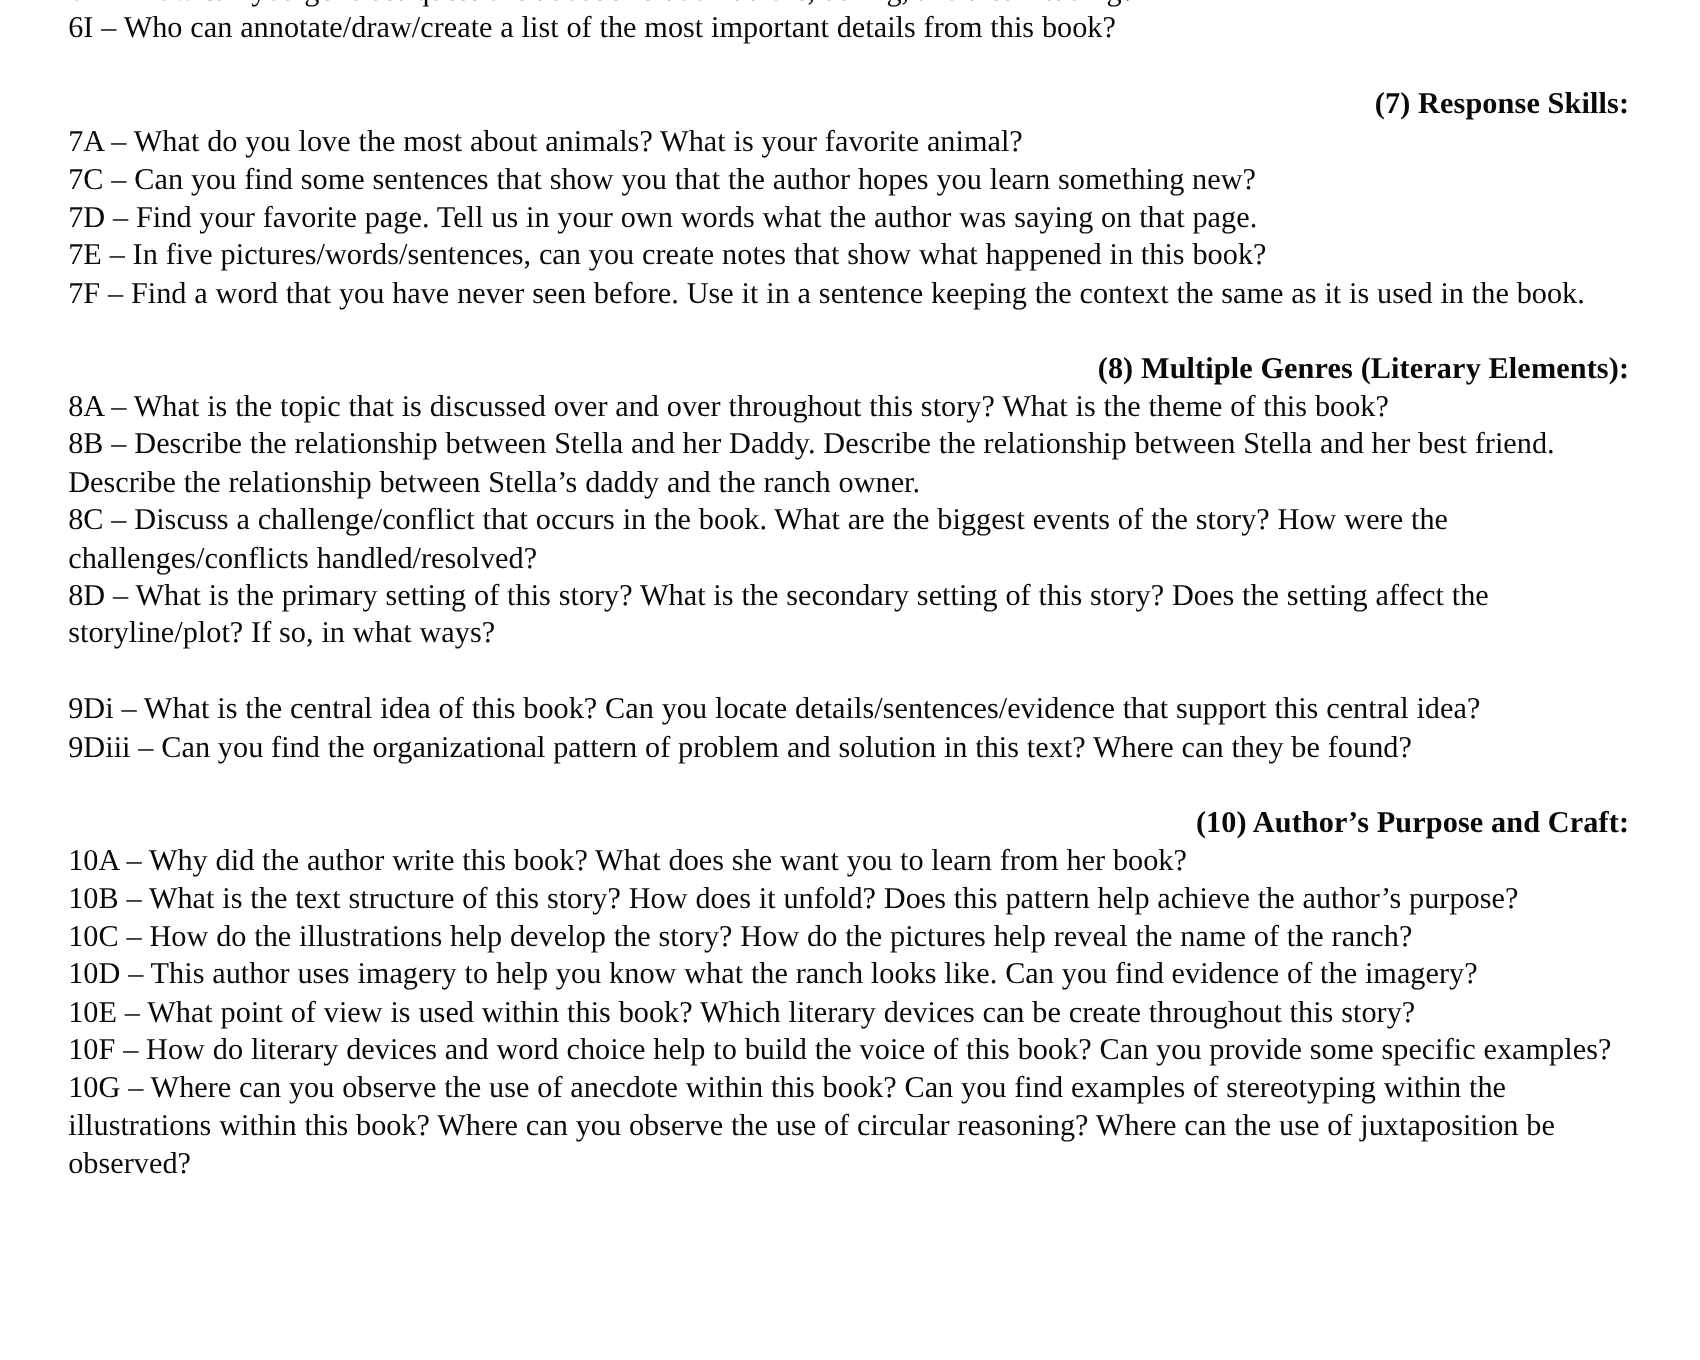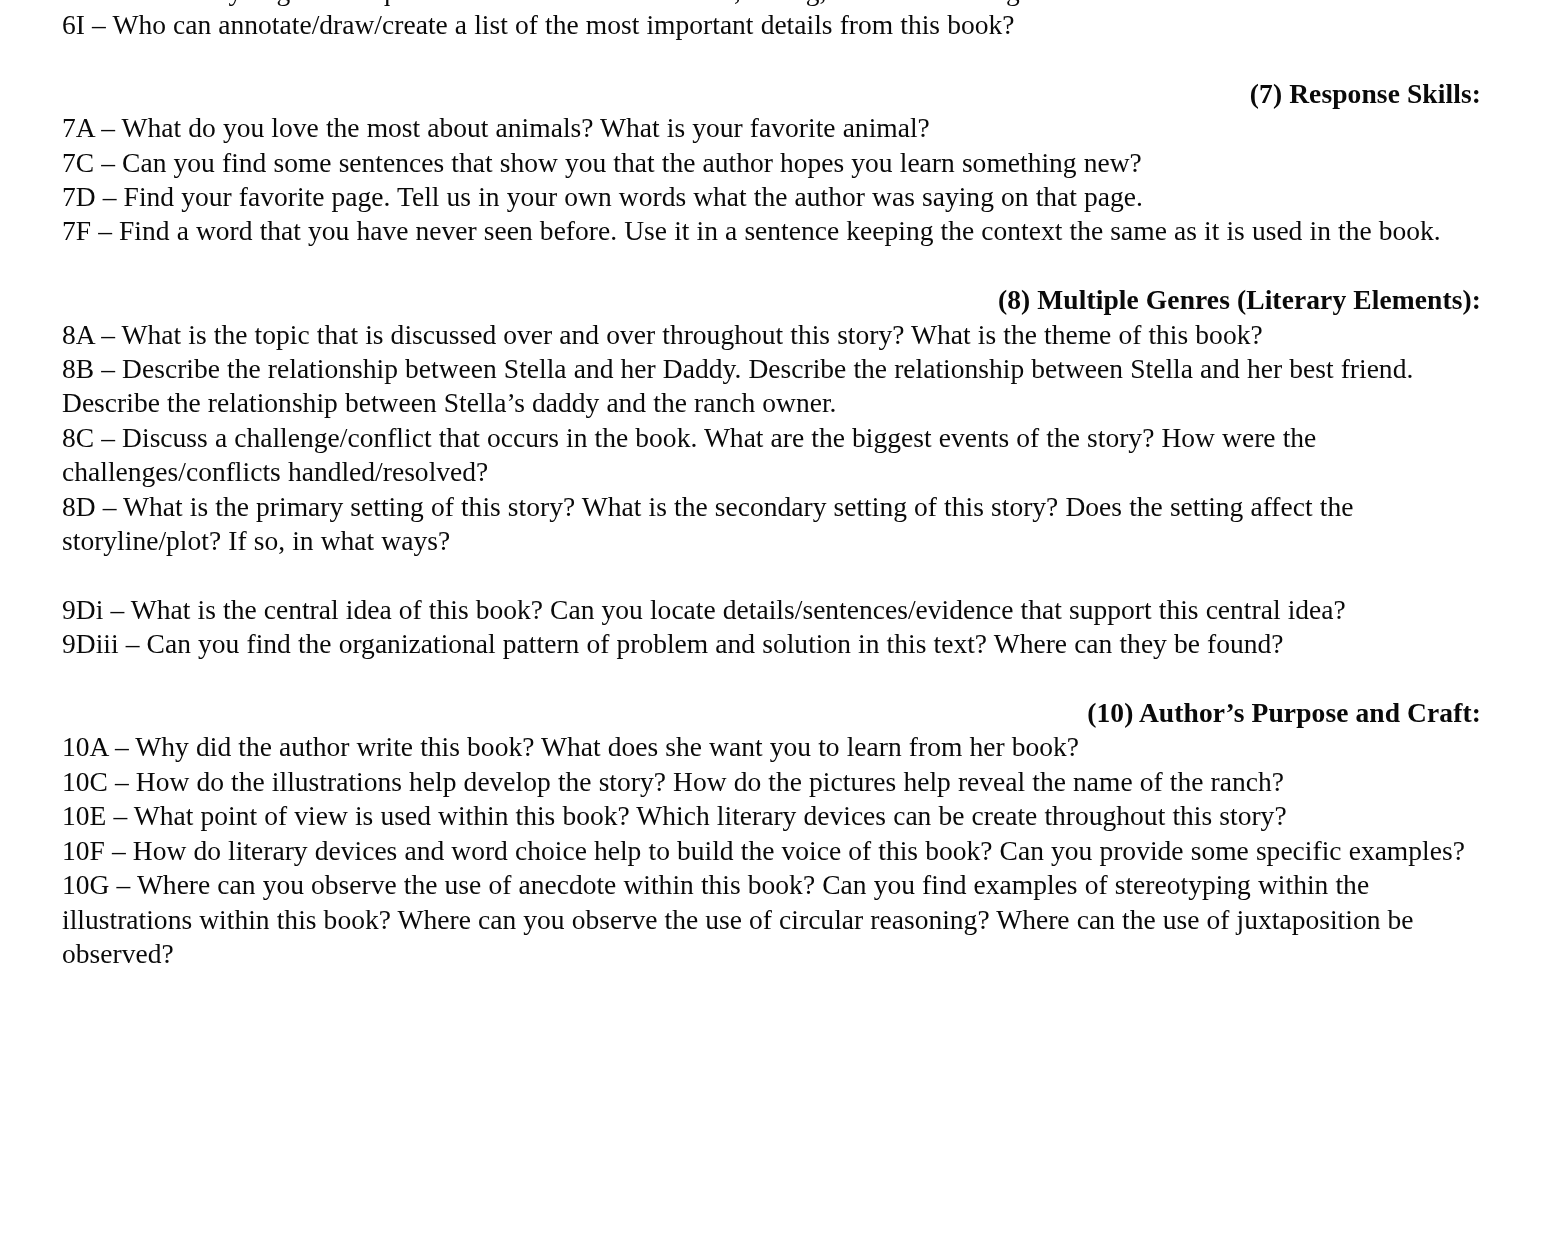--- a/index.html
+++ b/index.html
@@ -87,20 +87,21 @@
 
     <p class="para">6I – Who can annotate/draw/create a list of the most important details from this book?</p>
 
     <div class="gap">&nbsp;</div>
 
     <div class="section">
       <p class="heading">(7) Response Skills:</p>
       <p class="para">7A – What do you love the most about animals?  What is your favorite animal?</p>
       <p class="para">7C – Can you find some sentences that show you that the author hopes you learn something new?</p>
       <p class="para">7D – Find your favorite page.  Tell us in your own words what the author was saying on that page.</p>
+      <p class="para">7E – In five pictures/words/sentences, can you create notes that show what happened in this book?</p>
       <p class="para">7F – Find a word that you have never seen before.  Use it in a sentence keeping the context the same as it is used in the book.</p>
     </div>
 
     <div class="gap">&nbsp;</div>
 
     <div class="section">
       <p class="heading">(8) Multiple Genres (Literary Elements):</p>
       <p class="para">8A – What is the topic that is discussed over and over throughout this story?  What is the theme of this book?</p>
       <p class="para">8B – Describe the relationship between Stella and her Daddy.  Describe the relationship between Stella and her best friend.  Describe the relationship between Stella’s daddy and the ranch owner.</p>
       <p class="para">8C – Discuss a challenge/conflict that occurs in the book.  What are the biggest events of the story?  How were the challenges/conflicts handled/resolved?</p>
@@ -112,20 +113,22 @@
     <div class="section">
       <p class="para">9Di – What is the central idea of this book?  Can you locate details/sentences/evidence that support this central idea?</p>
       <p class="para">9Diii – Can you find the organizational pattern of problem and solution in this text?  Where can they be found?</p>
     </div>
 
     <div class="gap">&nbsp;</div>
 
     <div class="section">
       <p class="heading">(10) Author’s Purpose and Craft:</p>
       <p class="para">10A – Why did the author write this book?  What does she want you to learn from her book?</p>
+      <p class="para">10B – What is the text structure of this story?  How does it unfold?  Does this pattern help achieve the author’s purpose?</p>
       <p class="para">10C – How do the illustrations help develop the story?  How do the pictures help reveal the name of the ranch?</p>
+      <p class="para">10D – This author uses imagery to help you know what the ranch looks like.  Can you find evidence of the imagery?</p>
       <p class="para">10E – What point of view is used within this book?  Which literary devices can be create throughout this story?</p>
       <p class="para">10F – How do literary devices and word choice help to build the voice of this book?  Can you provide some specific examples?</p>
       <p class="para">10G – Where can you observe the use of anecdote within this book?  Can you find examples of stereotyping within the illustrations within this book?  Where can you observe the use of circular reasoning?  Where can the use of juxtaposition be observed?</p>
     </div>
 
   </div>
 </div>
 
 </body></html>

